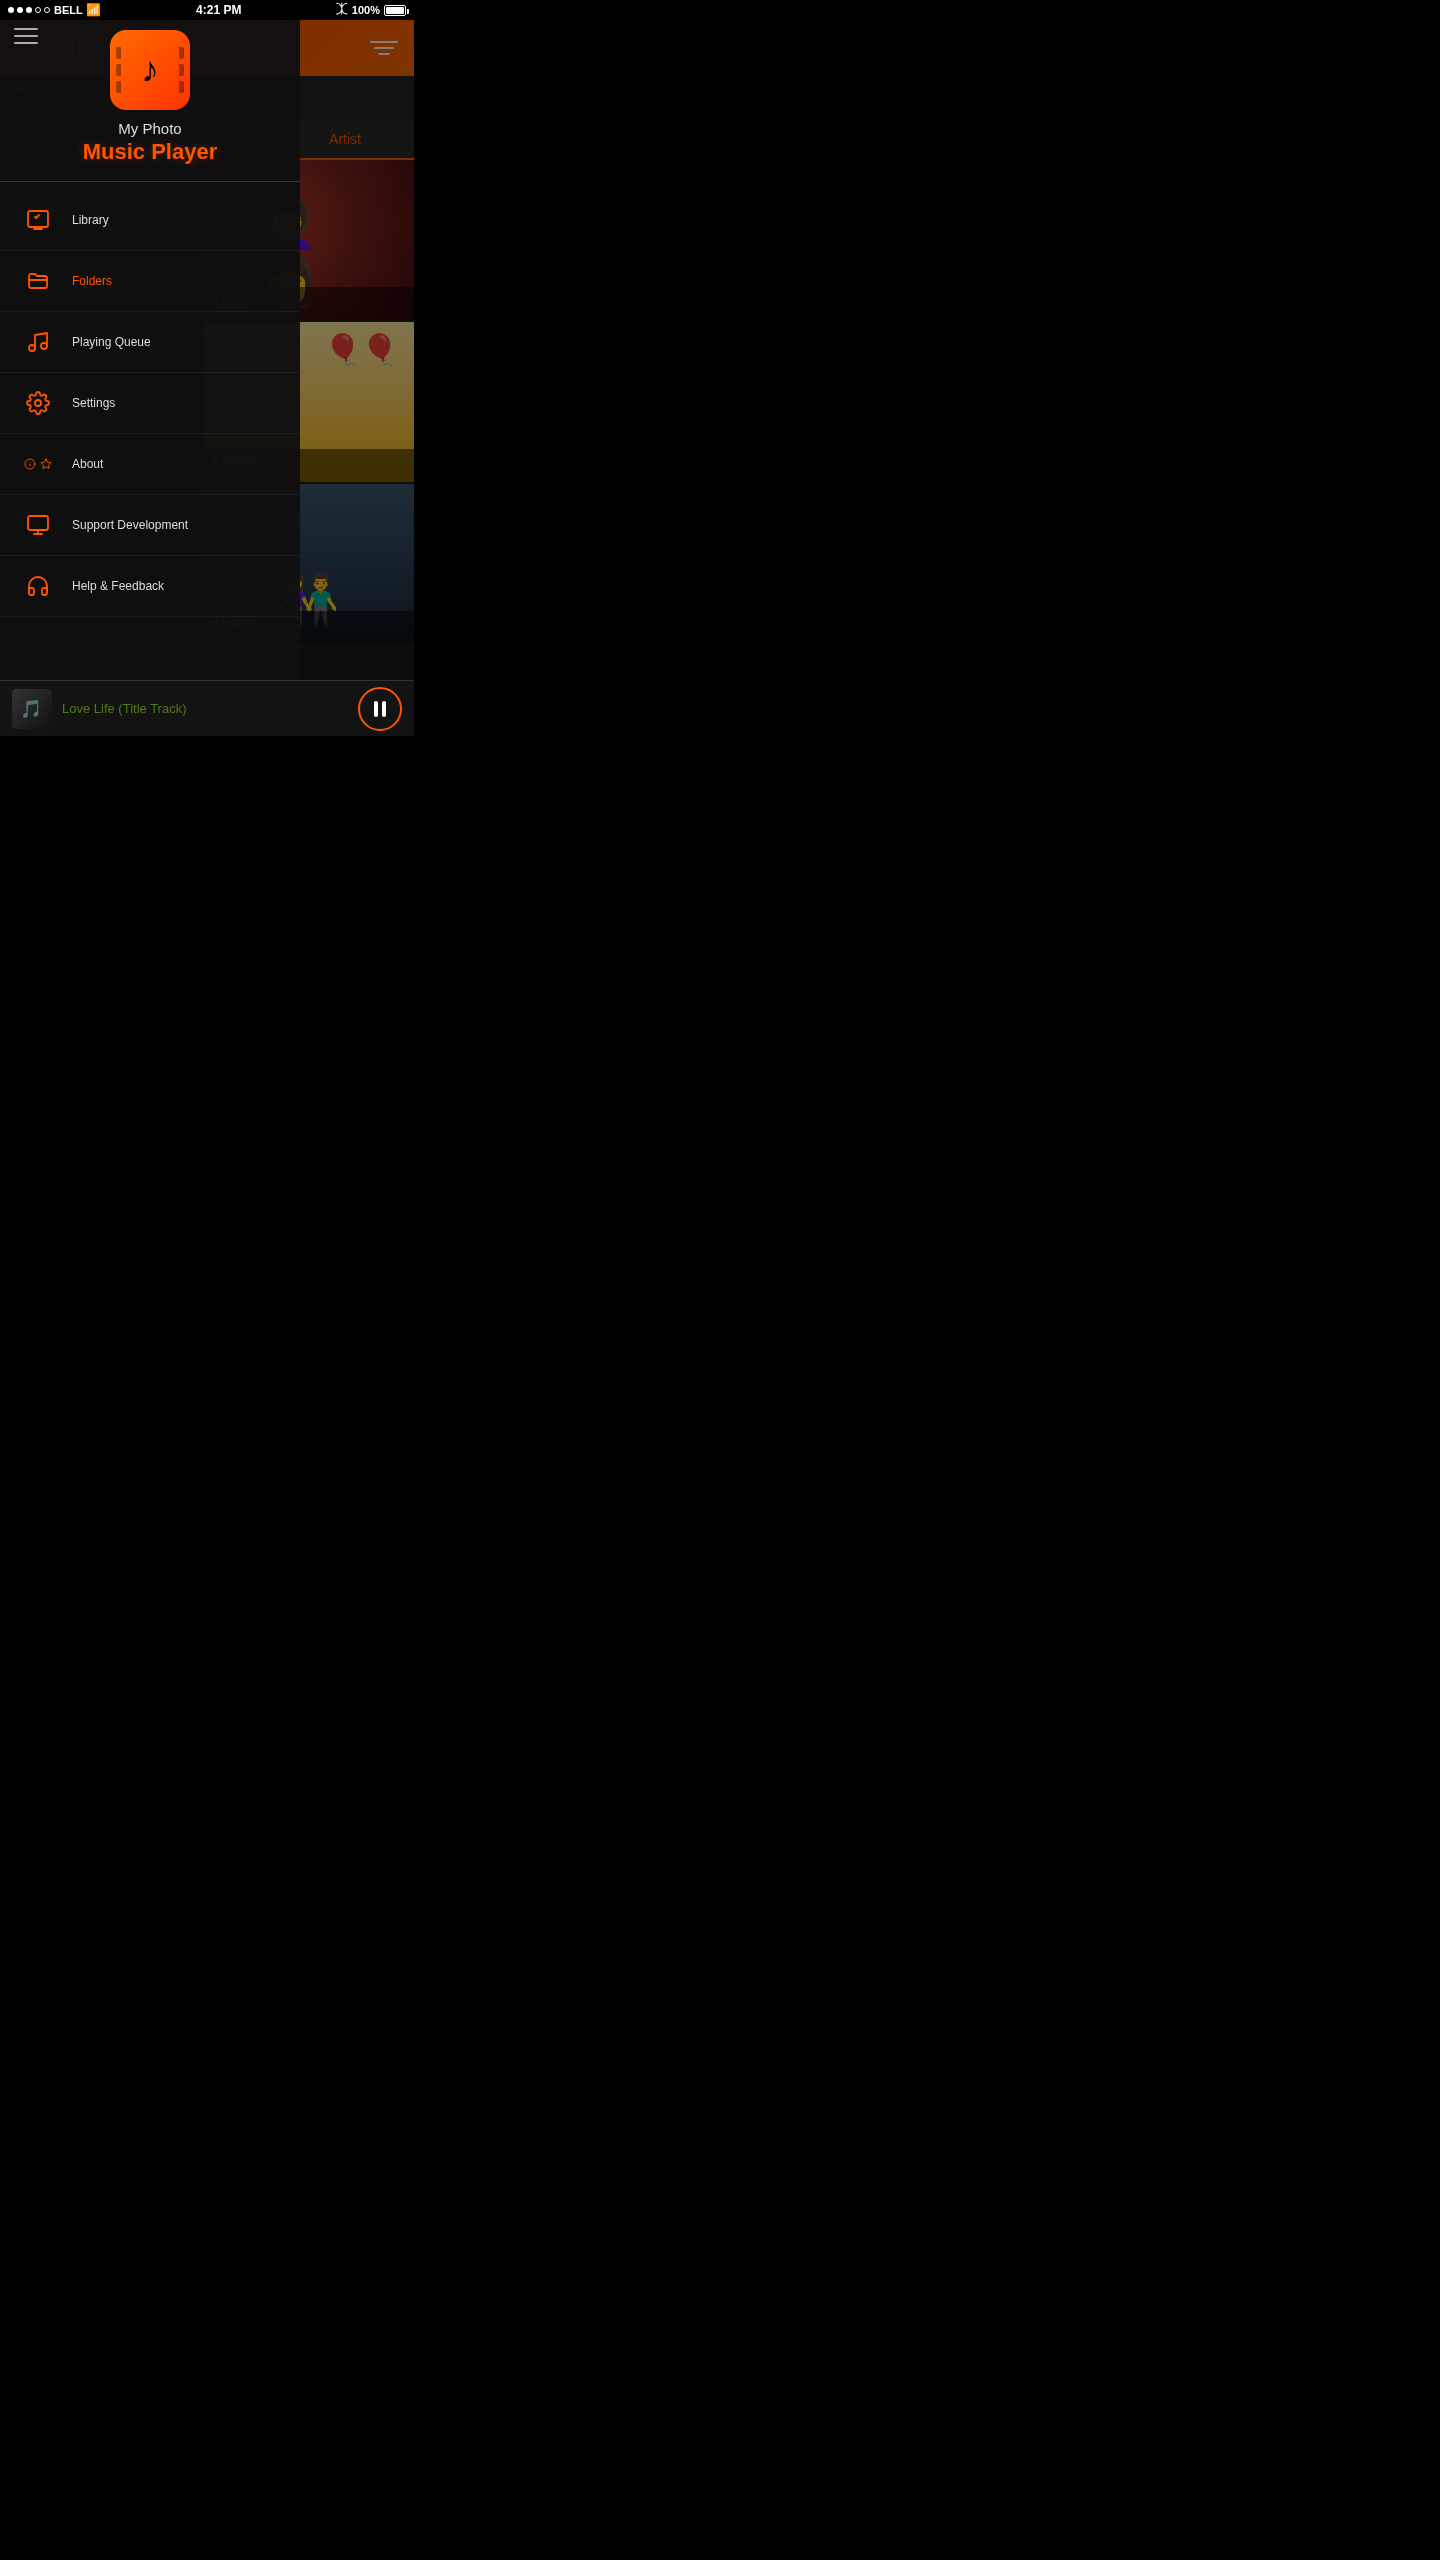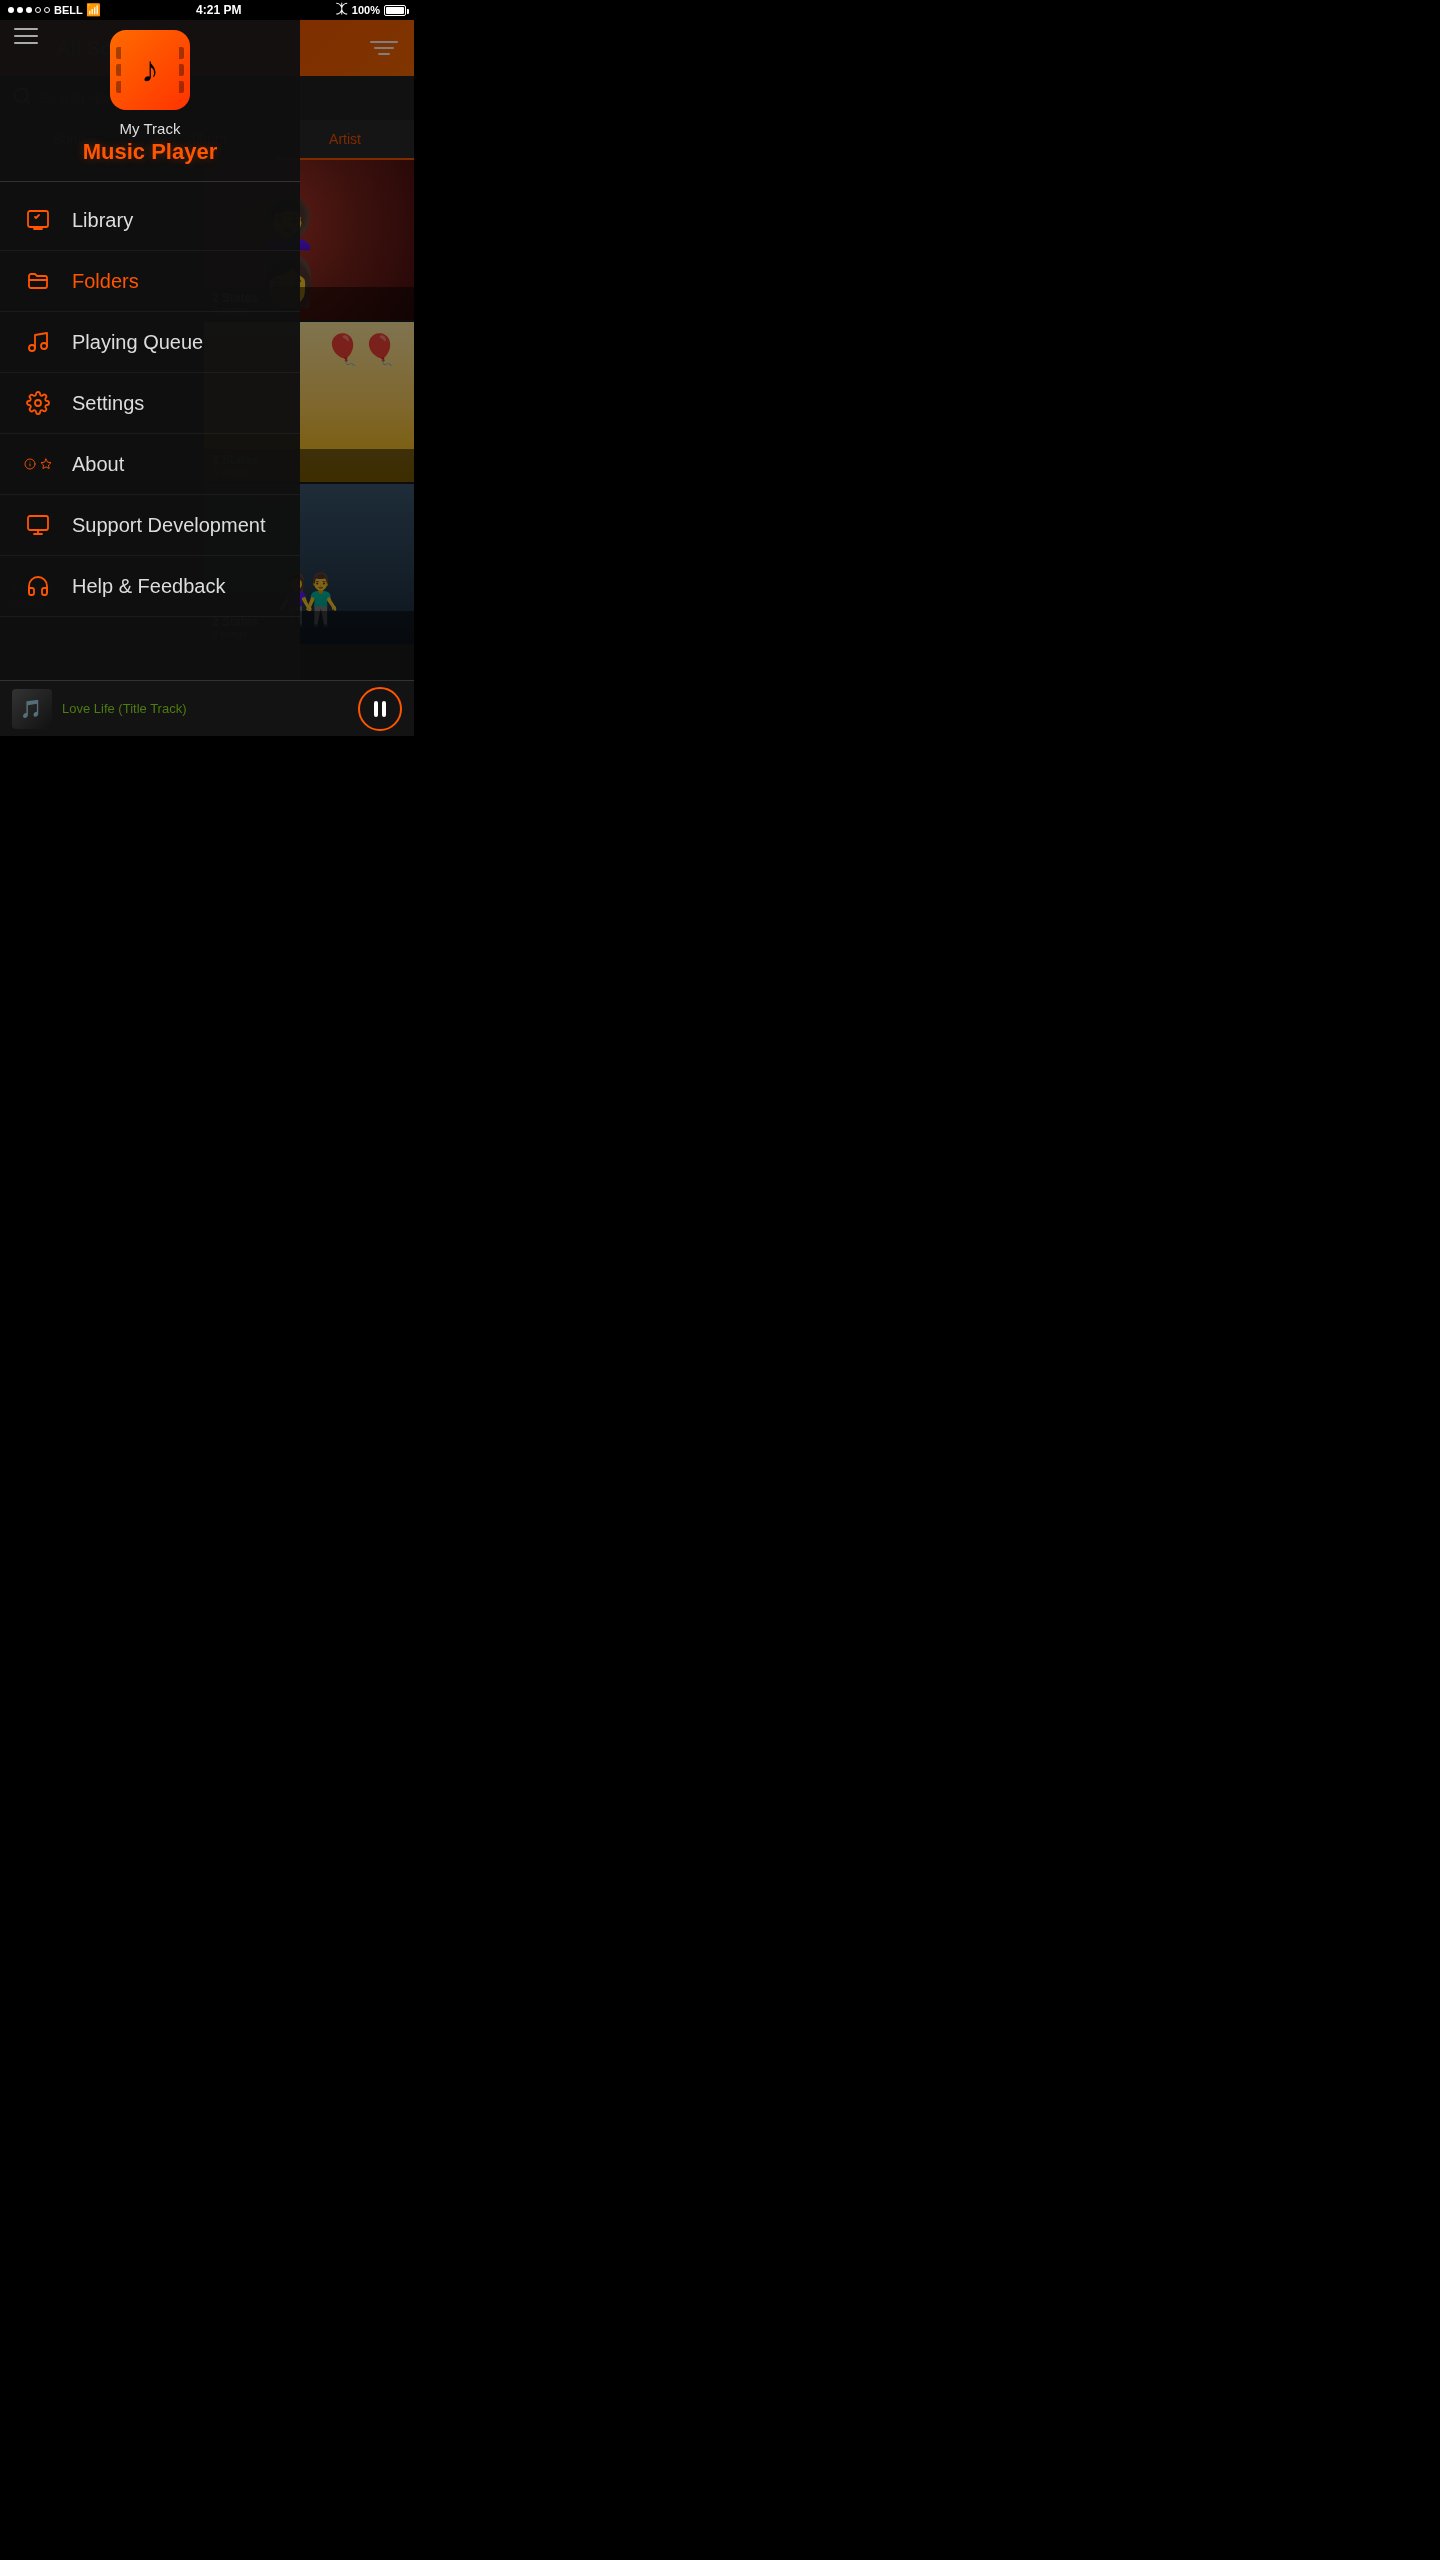--- a/index.html
+++ b/index.html
@@ -245,21 +245,21 @@
       width: 28px;
       height: 28px;
       display: flex;
       align-items: center;
       justify-content: center;
       color: #ff5500;
       font-size: 20px;
       flex-shrink: 0;
     }
     .menu-label {
-      font-size: 20px;
+      font-size: 12px;
       color: #ddd;
       font-weight: 400;
     }
 
     
     .mini-player {
       position: absolute;
       bottom: 0; left: 0; right: 0;
       height: 56px;
       background: rgba(20,20,20,0.95);
@@ -524,21 +524,21 @@
       </div>
 
       <span style="font-size:36px;color:#000;">♪</span>
 
       <div style="position:absolute;right:6px;top:50%;transform:translateY(-50%);display:flex;flex-direction:column;gap:5px;">
         <div style="width:5px;height:12px;background:rgba(0,0,0,0.35);border-radius:0 2px 2px 0;"></div>
         <div style="width:5px;height:12px;background:rgba(0,0,0,0.35);border-radius:0 2px 2px 0;"></div>
         <div style="width:5px;height:12px;background:rgba(0,0,0,0.35);border-radius:0 2px 2px 0;"></div>
       </div>
     </div>
-    <div class="drawer-user">My Track</div>
+    <div class="drawer-user">My Photo</div>
     <div class="drawer-app-name">Music Player</div>
   </div>
 
   <div class="drawer-menu">
 
     <div class="menu-item">
       <div class="menu-icon">
         <svg class="icon-svg" viewBox="0 0 24 24">
           <rect x="2" y="3" width="20" height="16" rx="2" ry="2"></rect>
           <line x1="8" y1="21" x2="16" y2="21"></line>

